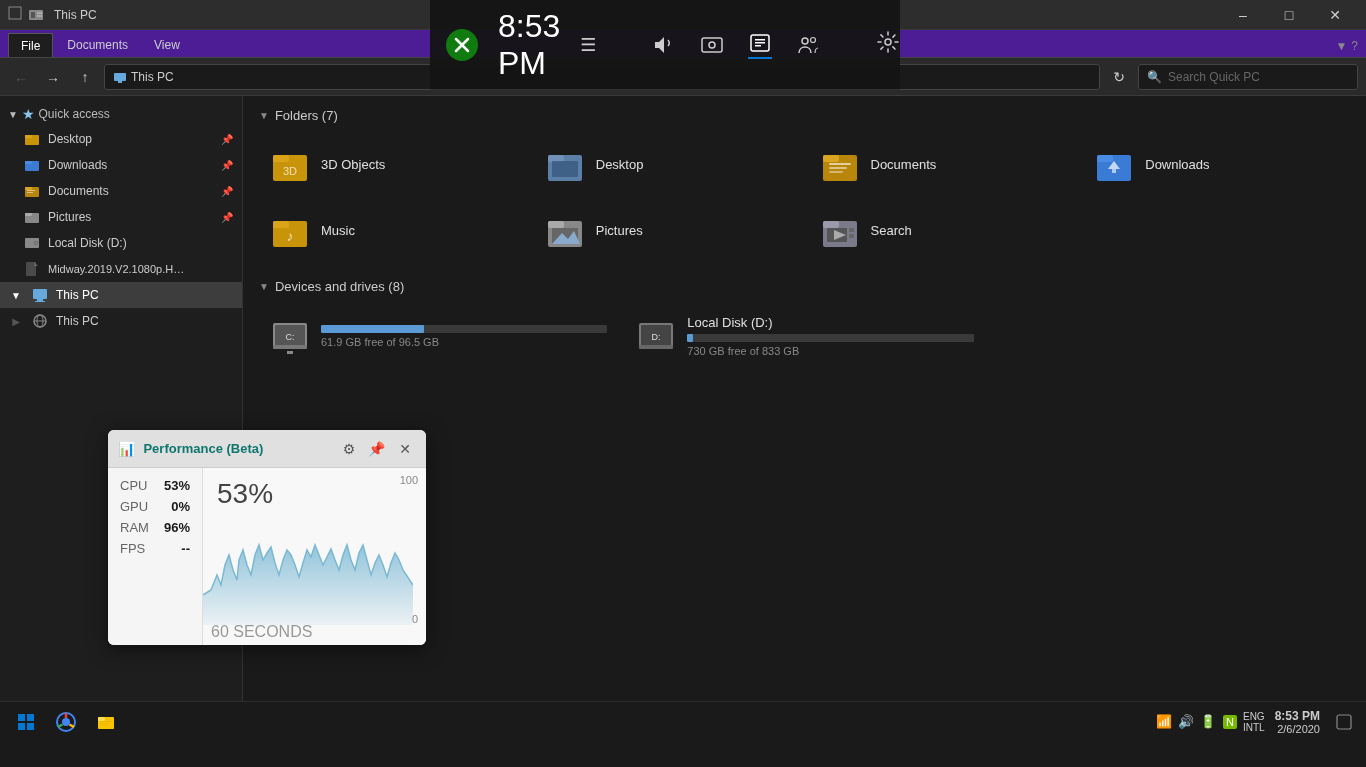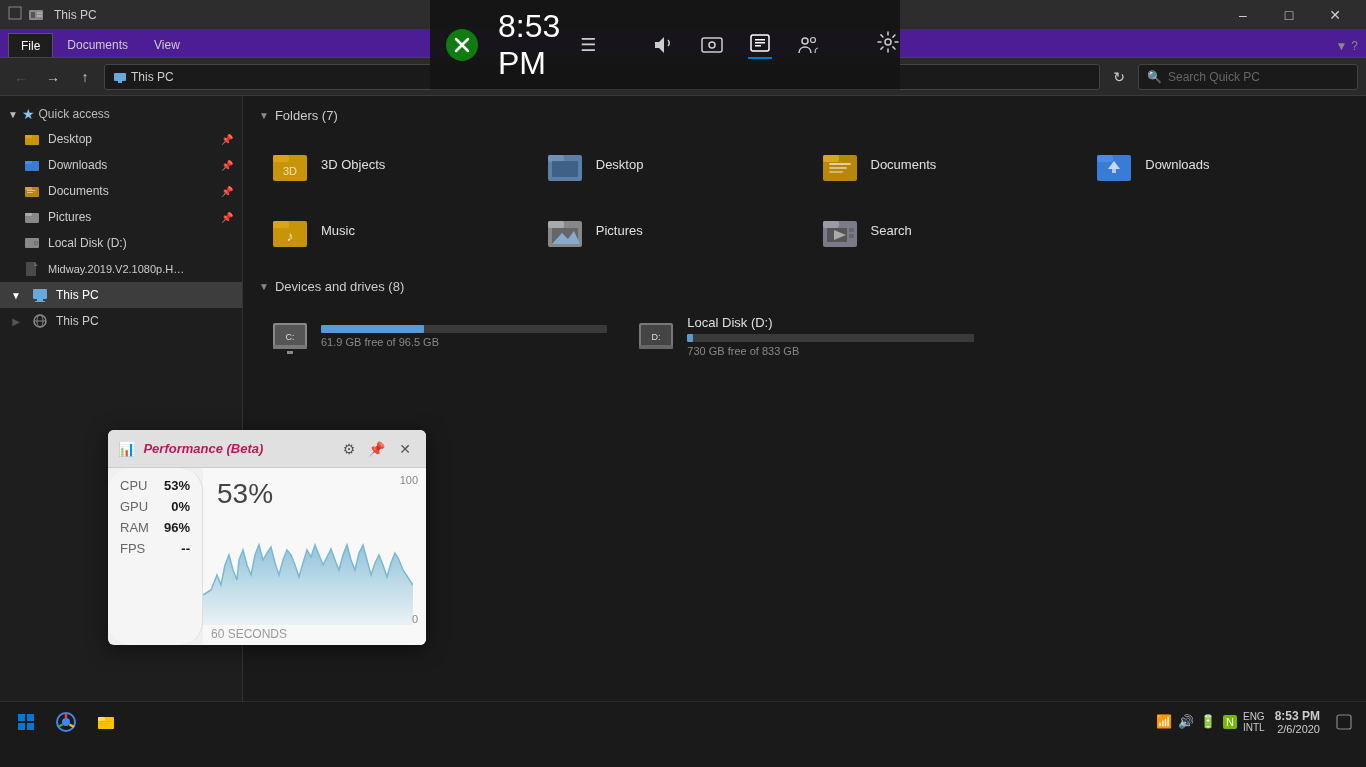--- a/index.html
+++ b/index.html
@@ -440,24 +440,23 @@
       padding: 0 10px;
       gap: 8px;
       border-bottom: 1px solid #ccc;
     }
     .perf-title-icon {
       font-size: 14px;
       color: #333;
     }
     .perf-title {
       font-size: 13px;
-      color: #be185d;
+      color: #0f766e;
       font-weight: 600;
       flex: 1;
-      font-style: italic;
     }
     .perf-controls {
       display: flex;
       gap: 6px;
       align-items: center;
     }
     .perf-ctrl-btn {
       width: 22px;
       height: 22px;
       background: transparent;
@@ -474,21 +473,20 @@
       height: calc(215px - 38px);
     }
     .perf-stats {
       width: 95px;
       background: #f5f5f5;
       padding: 10px 12px;
       display: flex;
       flex-direction: column;
       gap: 6px;
       border-right: 1px solid #ddd;
-      border-radius: 23px;
     }
     .stat-row {
       display: flex;
       justify-content: space-between;
       font-size: 13px;
       color: #333;
     }
     .stat-label { color: #666; }
     .stat-value { font-weight: 600; color: #1a1a1a; }
     .perf-chart {
@@ -517,21 +515,21 @@
       position: absolute;
       bottom: 20px;
       right: 8px;
       font-size: 11px;
       color: #888;
     }
     .chart-label {
       position: absolute;
       bottom: 4px;
       left: 8px;
-      font-size: 12px;
+      font-size: 16px;
       color: #999;
     }
     .chart-svg {
       position: absolute;
       bottom: 20px;
       left: 0;
       right: 0;
       height: 120px;
     }
 

